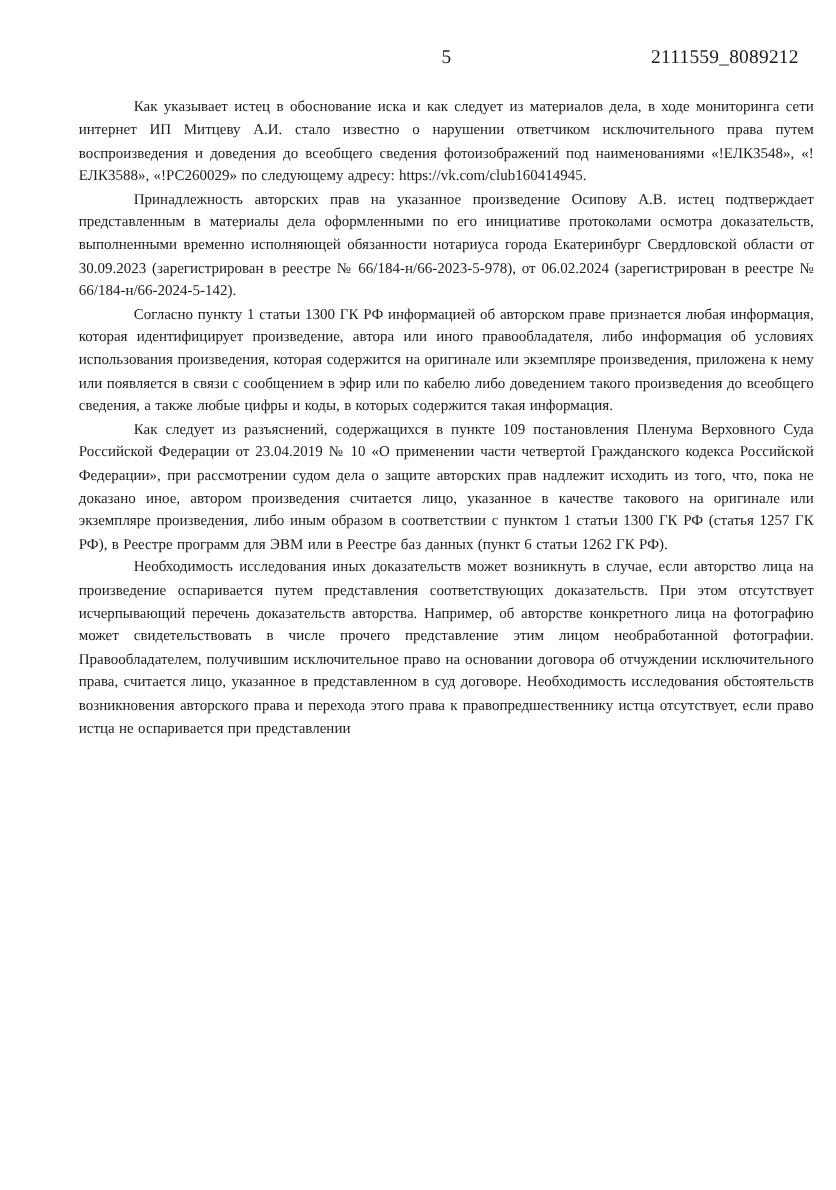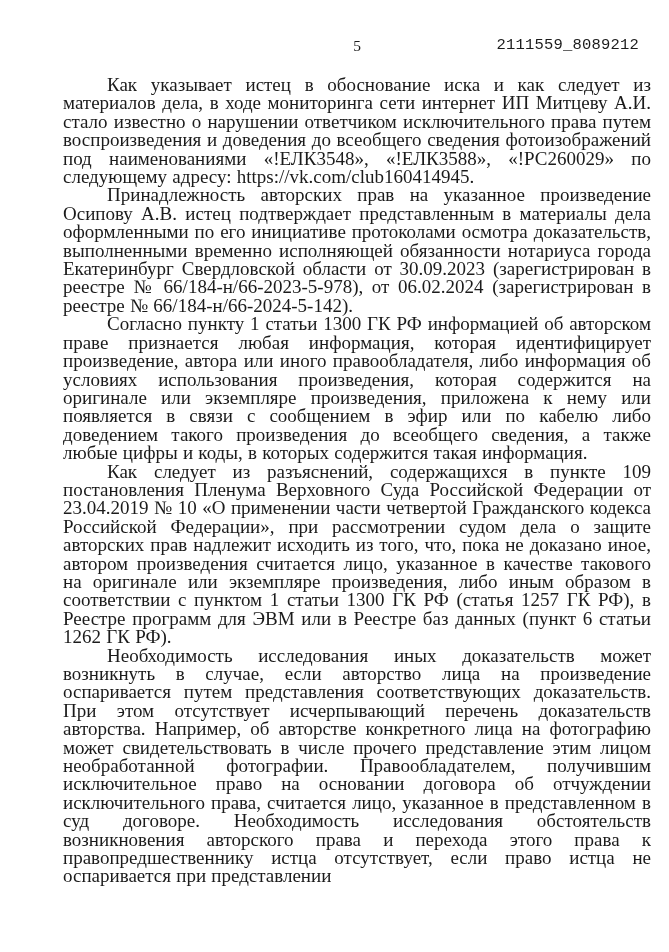--- a/index.html
+++ b/index.html
@@ -30,28 +30,27 @@
     position: absolute;
     left: 0;
     width: 100%;
     text-align: center;
   }
   .document-code {
     position: absolute;
     right: 12px;
     top: 0;
     letter-spacing: 0.2px;
-    font-family: Liberation Mono, monospace;
   }
   .doc-body {
     position: absolute;
     top: 76px;
     left: 63px;
     width: 588px;
-    font-size: 19px;
+    font-size: 12px;
     line-height: 18.4px;
     text-align: justify;
     text-justify: inter-word;
   }
   .doc-body p {
     margin: 0;
     padding: 0;
     text-indent: 44px;
     word-spacing: 0.5px;
   }

